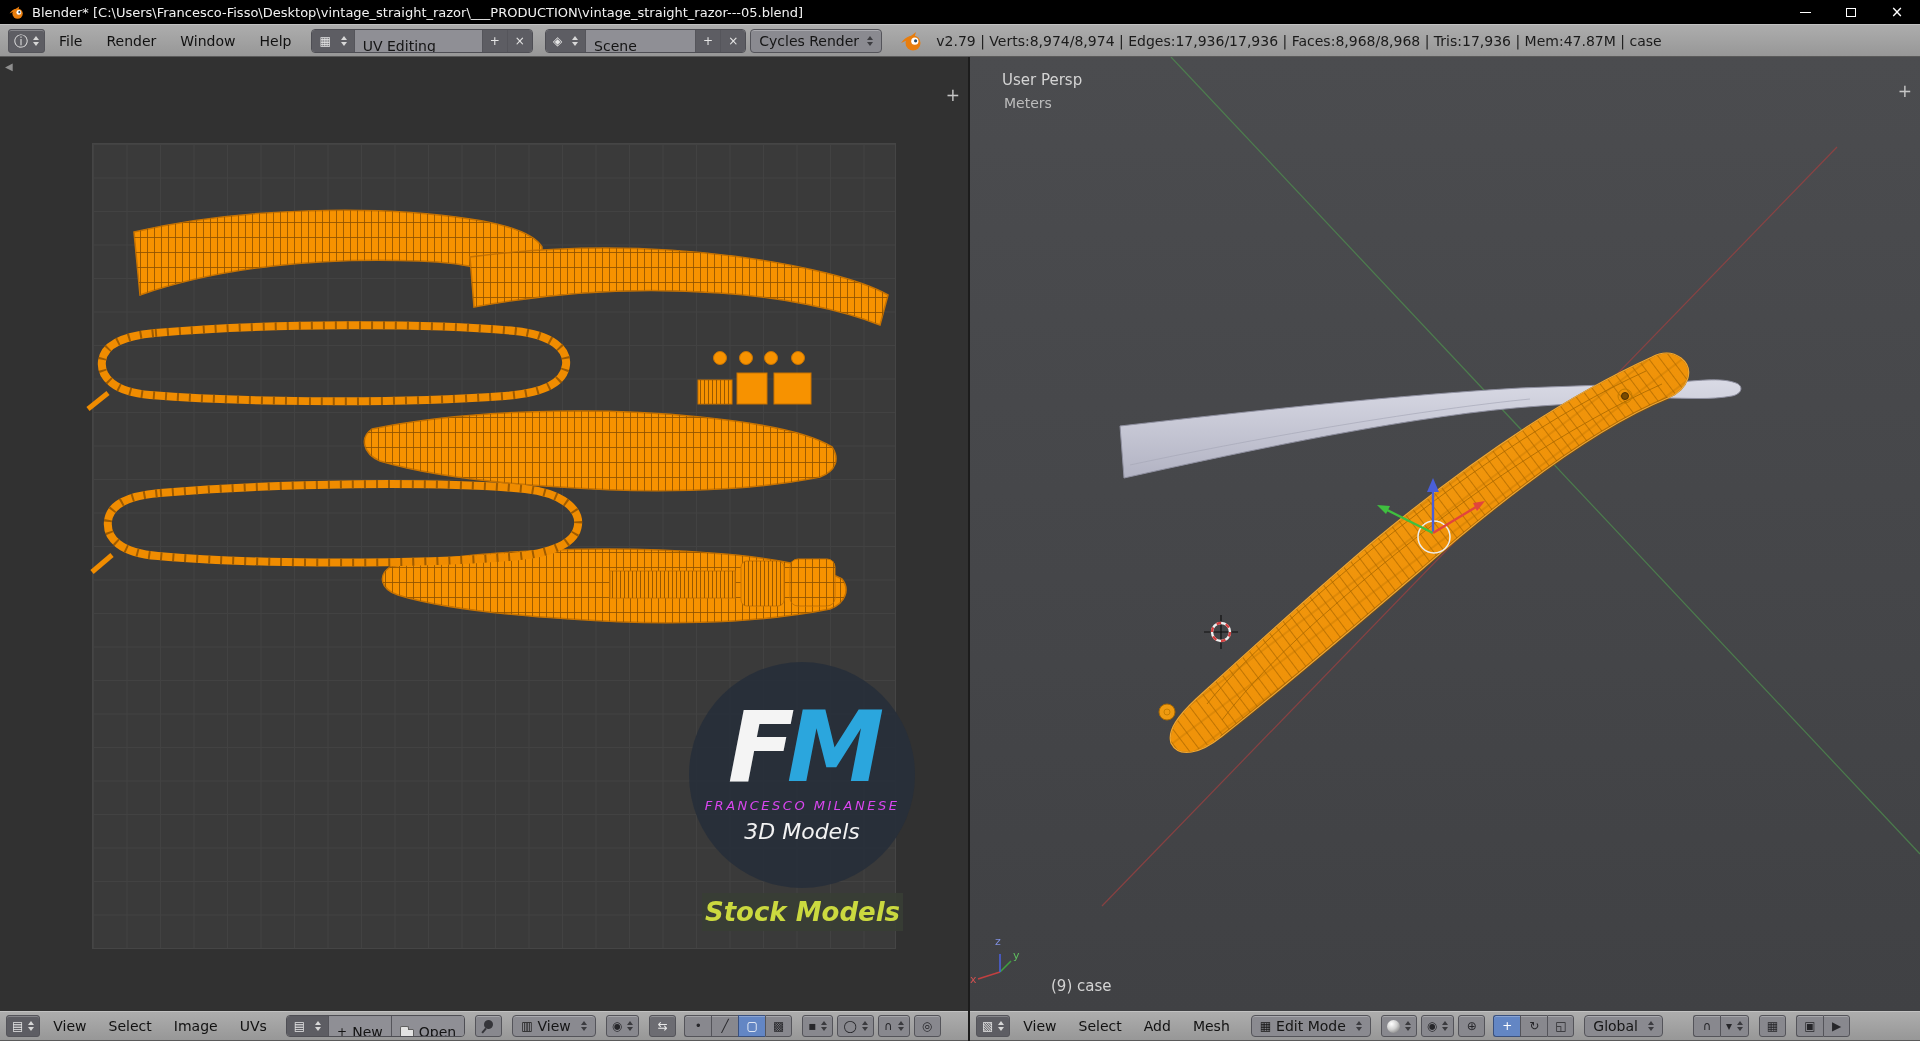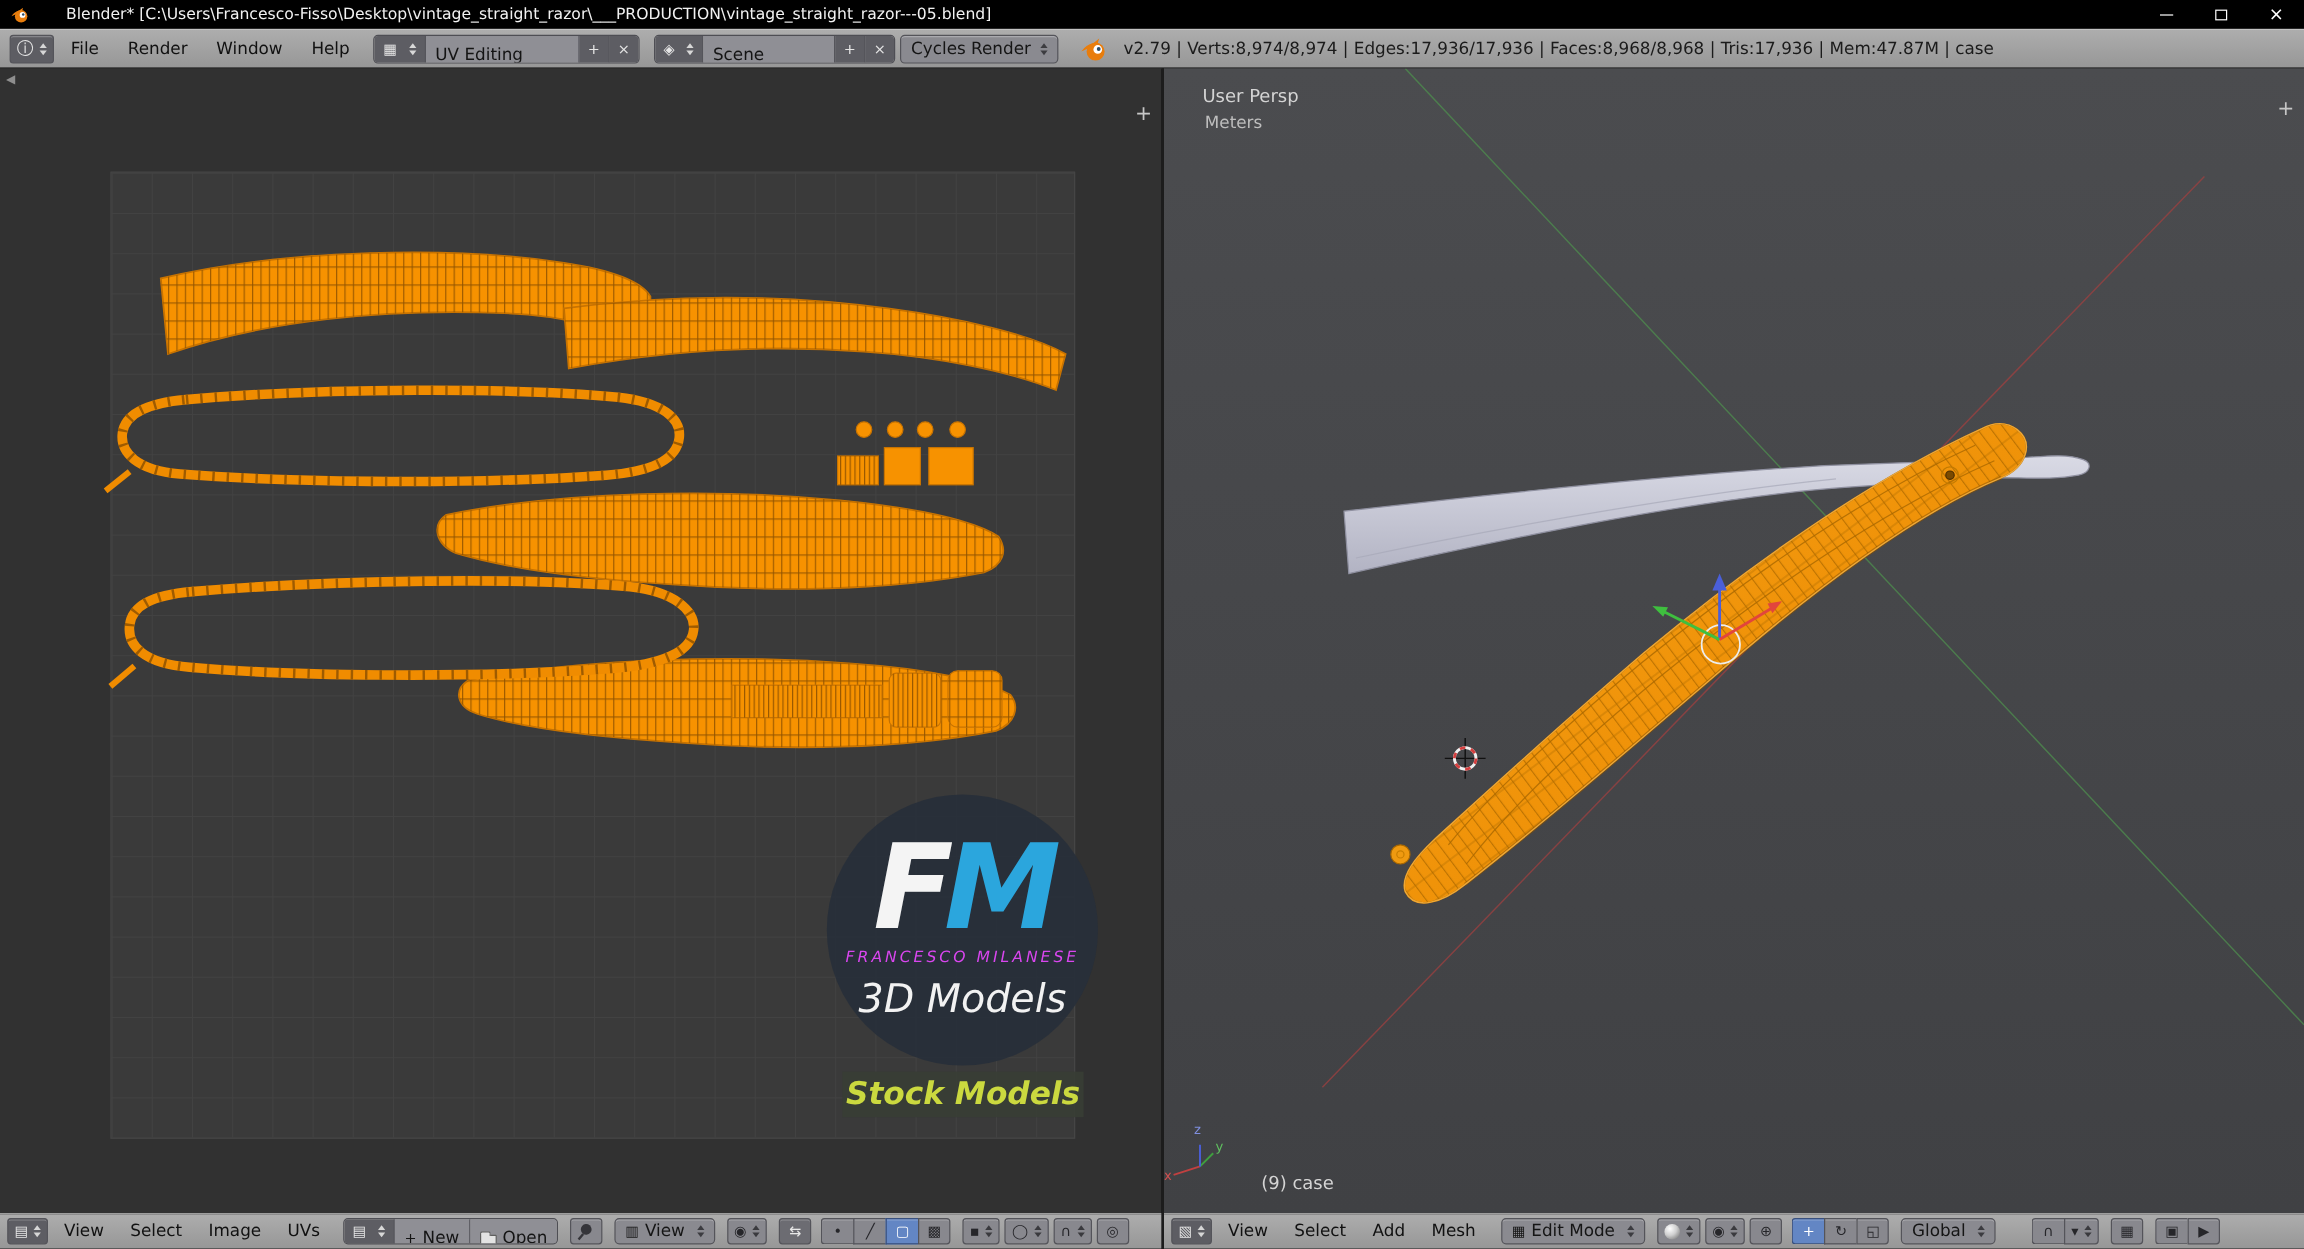--- a/index.html
+++ b/index.html
@@ -1,21 +1,21 @@
 <!DOCTYPE html>
 <html><head>
 <meta charset="utf-8">
 <style>
   * { margin:0; padding:0; box-sizing:border-box; }
   body { background:#222; font-family:"DejaVu Sans","Liberation Sans",sans-serif; }
   .app { position:relative; width:1920px; height:1041px; background:#000; overflow:hidden; }
 
   
   .titlebar { position:absolute; top:0; left:0; right:0; height:24px; background:#000;
-              display:flex; align-items:center; padding-left:8px; color:#fff;gap:23px; }
+              display:flex; align-items:center; padding-left:8px; color:#fff; }
   .titlebar .tb-logo { width:16px; height:16px; margin-right:8px; }
   .titlebar .title { font-size:13px; color:#f2f2f2; white-space:nowrap; }
   .win-controls { margin-left:auto; display:flex; height:24px; }
   .win-btn { width:46px; display:flex; align-items:center; justify-content:center; color:#fff; cursor:default; }
   .win-min-glyph { width:11px; height:1px; background:#fff; display:block; }
   .win-max-glyph { width:10px; height:9px; border:1px solid #fff; display:block; }
   .win-close-glyph { font-size:15px; line-height:1; }
 
   
   .hdr { background:linear-gradient(#adadad,#979797); border-top:1px solid #c2c2c2;
@@ -94,21 +94,21 @@
   .corner-arrow { position:absolute; left:5px; top:4px; color:#8e8e8e; font-size:10px; pointer-events:none; }
 
   
   .wm-circle { position:absolute; left:689px; top:605px; width:226px; height:226px; border-radius:50%;
                background:rgba(39,47,58,.92); display:flex; flex-direction:column; align-items:center;
                justify-content:center; z-index:5; }
   .wm-fm { font-weight:bold; font-style:italic; font-size:98px; line-height:.85; letter-spacing:-8px; }
   .wm-fm .f { color:#f4f4f4; }
   .wm-fm .m { color:#2ba6dd; }
   .wm-name { margin-top:8px; font-size:13px; letter-spacing:2.5px; color:#d946ef; white-space:nowrap;font-style:italic; }
-  .wm-tag { margin-top:6px; font-size:33px; font-style:italic; color:#f2f2f2; }
+  .wm-tag { margin-top:6px; font-size:22px; font-style:italic; color:#f2f2f2; }
   .wm-badge { position:absolute; left:702px; top:836px; width:201px; height:38px; z-index:5;
               background:rgba(56,62,52,.88); display:flex; align-items:center; justify-content:center; }
   .wm-badge span { color:#cbd93f; font-size:26px; font-weight:bold; font-style:italic; white-space:nowrap; }
 </style>
 </head>
 <body>
 
 <div class="app">
 
   <div class="titlebar">

